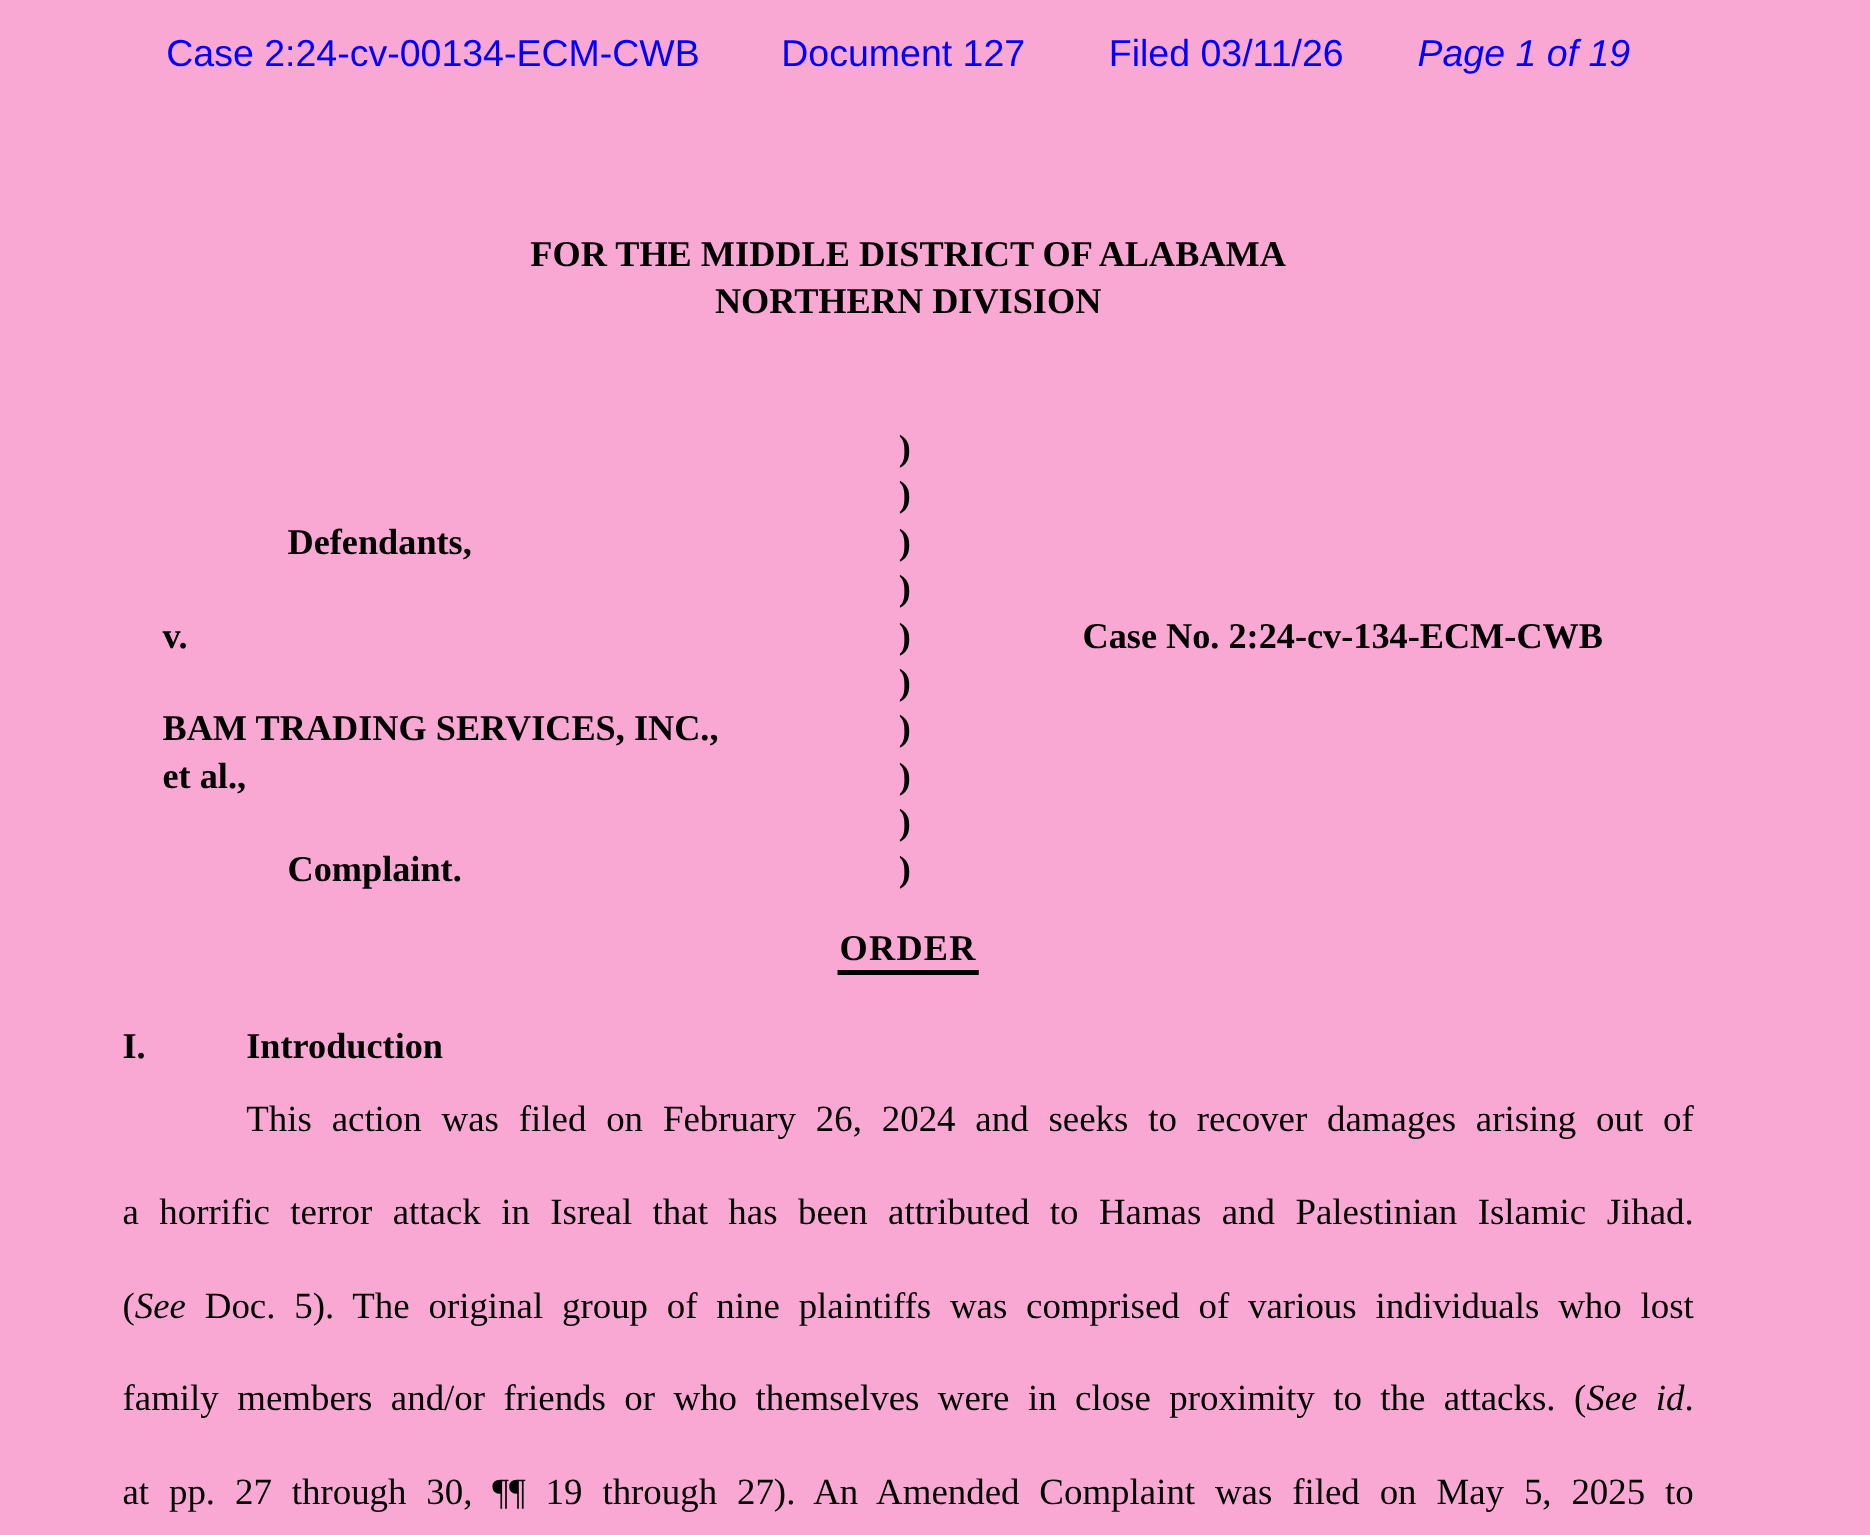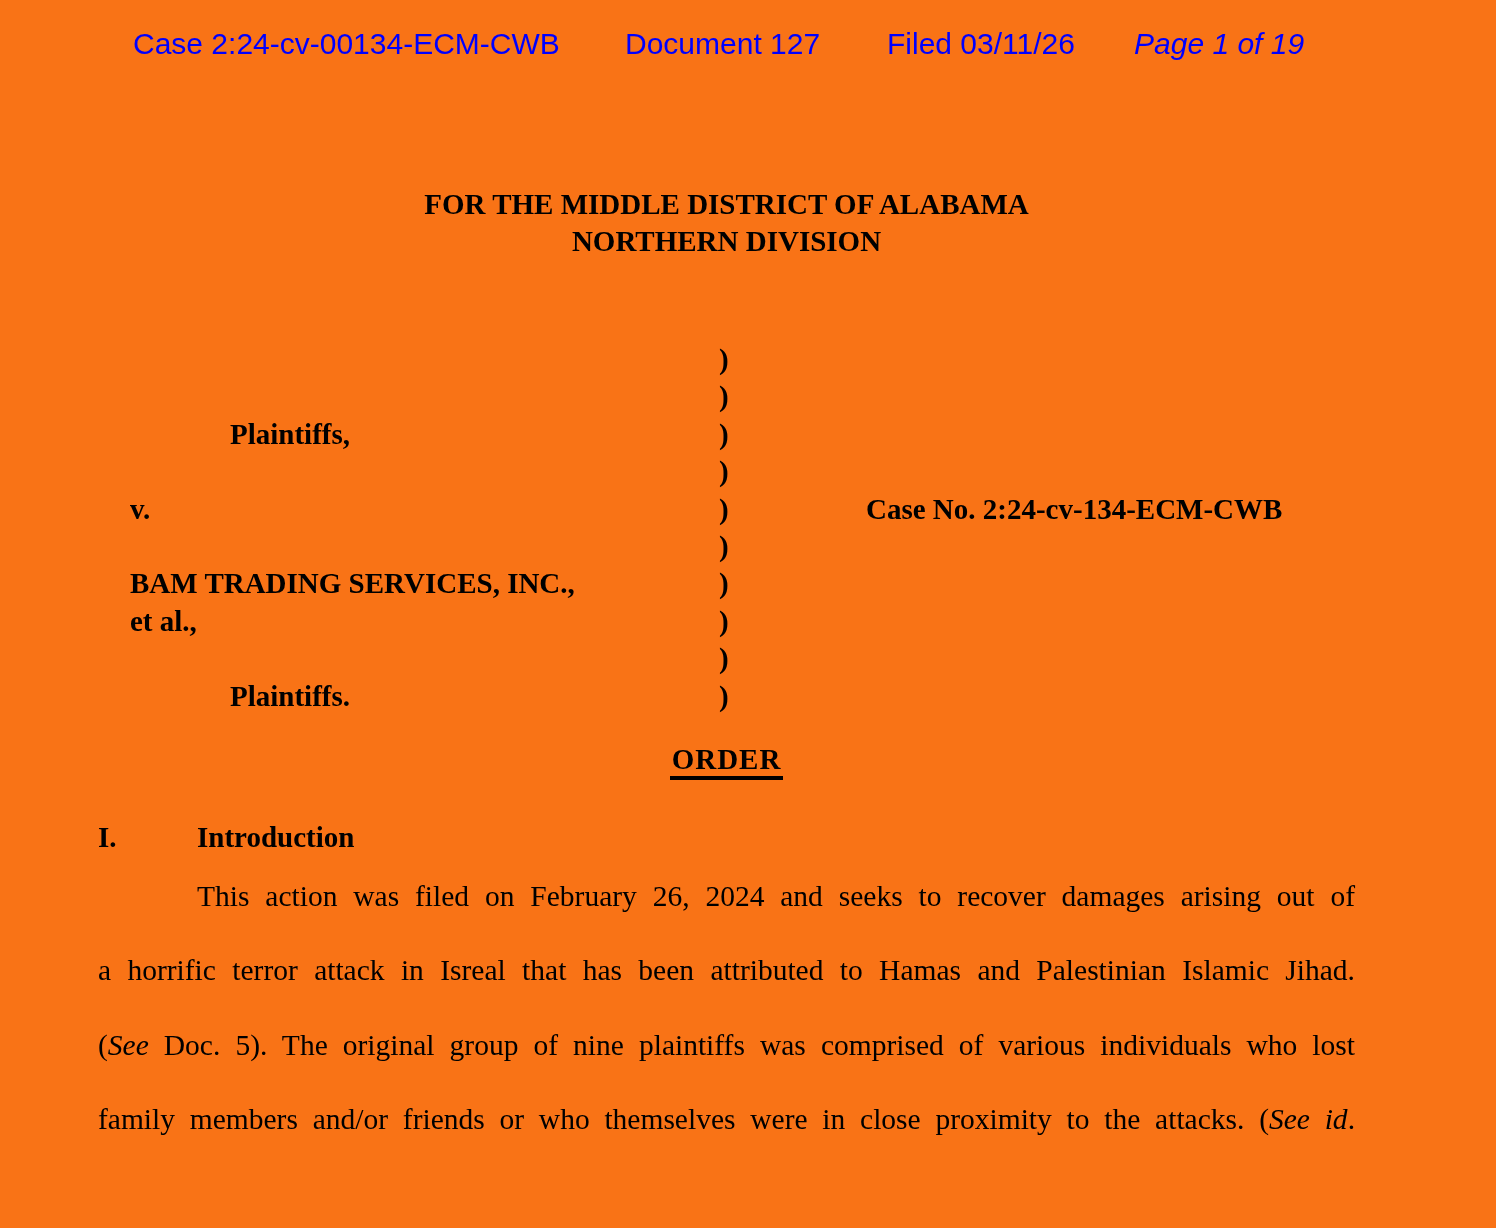--- a/index.html
+++ b/index.html
@@ -1,21 +1,21 @@
 <!DOCTYPE html>
 <html><head>
 <meta charset="utf-8">
 <style>
   * { margin: 0; padding: 0; box-sizing: border-box; }
   html, body { background: #ffffff; }
   .page {
     position: relative;
     width: 1496px;
     height: 1228px;
-    background: #f97316;
+    background: #f9a8d4;
     overflow: hidden;
     font-family: "Liberation Serif", "DejaVu Serif", serif;
     color: #000000;
   }
 
   
   .stamp {
     position: absolute;
     top: 27px;
     left: 0;
@@ -116,21 +116,21 @@
   </div>
 
   <div class="content caption abs">
     <div class="cap-row">
       <span class="cap-paren">)</span>
     </div>
     <div class="cap-row">
       <span class="cap-paren">)</span>
     </div>
     <div class="cap-row">
-      <span class="cap-left role">Plaintiffs,</span>
+      <span class="cap-left role">Defendants,</span>
       <span class="cap-paren">)</span>
     </div>
     <div class="cap-row">
       <span class="cap-paren">)</span>
     </div>
     <div class="cap-row">
       <span class="cap-left">v.</span>
       <span class="cap-paren">)</span>
       <span class="cap-right">Case No. 2:24-cv-134-ECM-CWB</span>
     </div>
@@ -142,31 +142,32 @@
       <span class="cap-paren">)</span>
     </div>
     <div class="cap-row">
       <span class="cap-left">et al.,</span>
       <span class="cap-paren">)</span>
     </div>
     <div class="cap-row">
       <span class="cap-paren">)</span>
     </div>
     <div class="cap-row">
-      <span class="cap-left role">Plaintiffs.</span>
+      <span class="cap-left role">Complaint.</span>
       <span class="cap-paren">)</span>
     </div>
   </div>
 
   <div class="content section-heading abs">
     <span class="numeral">I.</span><span>Introduction</span>
   </div>
 
   <div class="content order-heading abs">
     <span class="underlined">ORDER</span>
   </div>
 
   <div class="body-line indent bl1">This action was filed on February 26, 2024 and seeks to recover damages arising out of</div>
   <div class="body-line bl2">a horrific terror attack in Isreal that has been attributed to Hamas and Palestinian Islamic Jihad.</div>
   <div class="body-line bl3"><span>(</span><span class="it">See</span><span> Doc. 5).  The original group of nine plaintiffs was comprised of various individuals who lost</span></div>
   <div class="body-line bl4"><span>family members and/or friends or who themselves were in close proximity to the attacks.  (</span><span class="it">See id</span><span>.</span></div>
+  <div class="body-line bl5">at pp. 27 through 30, ¶¶ 19 through 27).  An Amended Complaint was filed on May 5, 2025 to</div>
 
 </div>
 
 </body></html>

